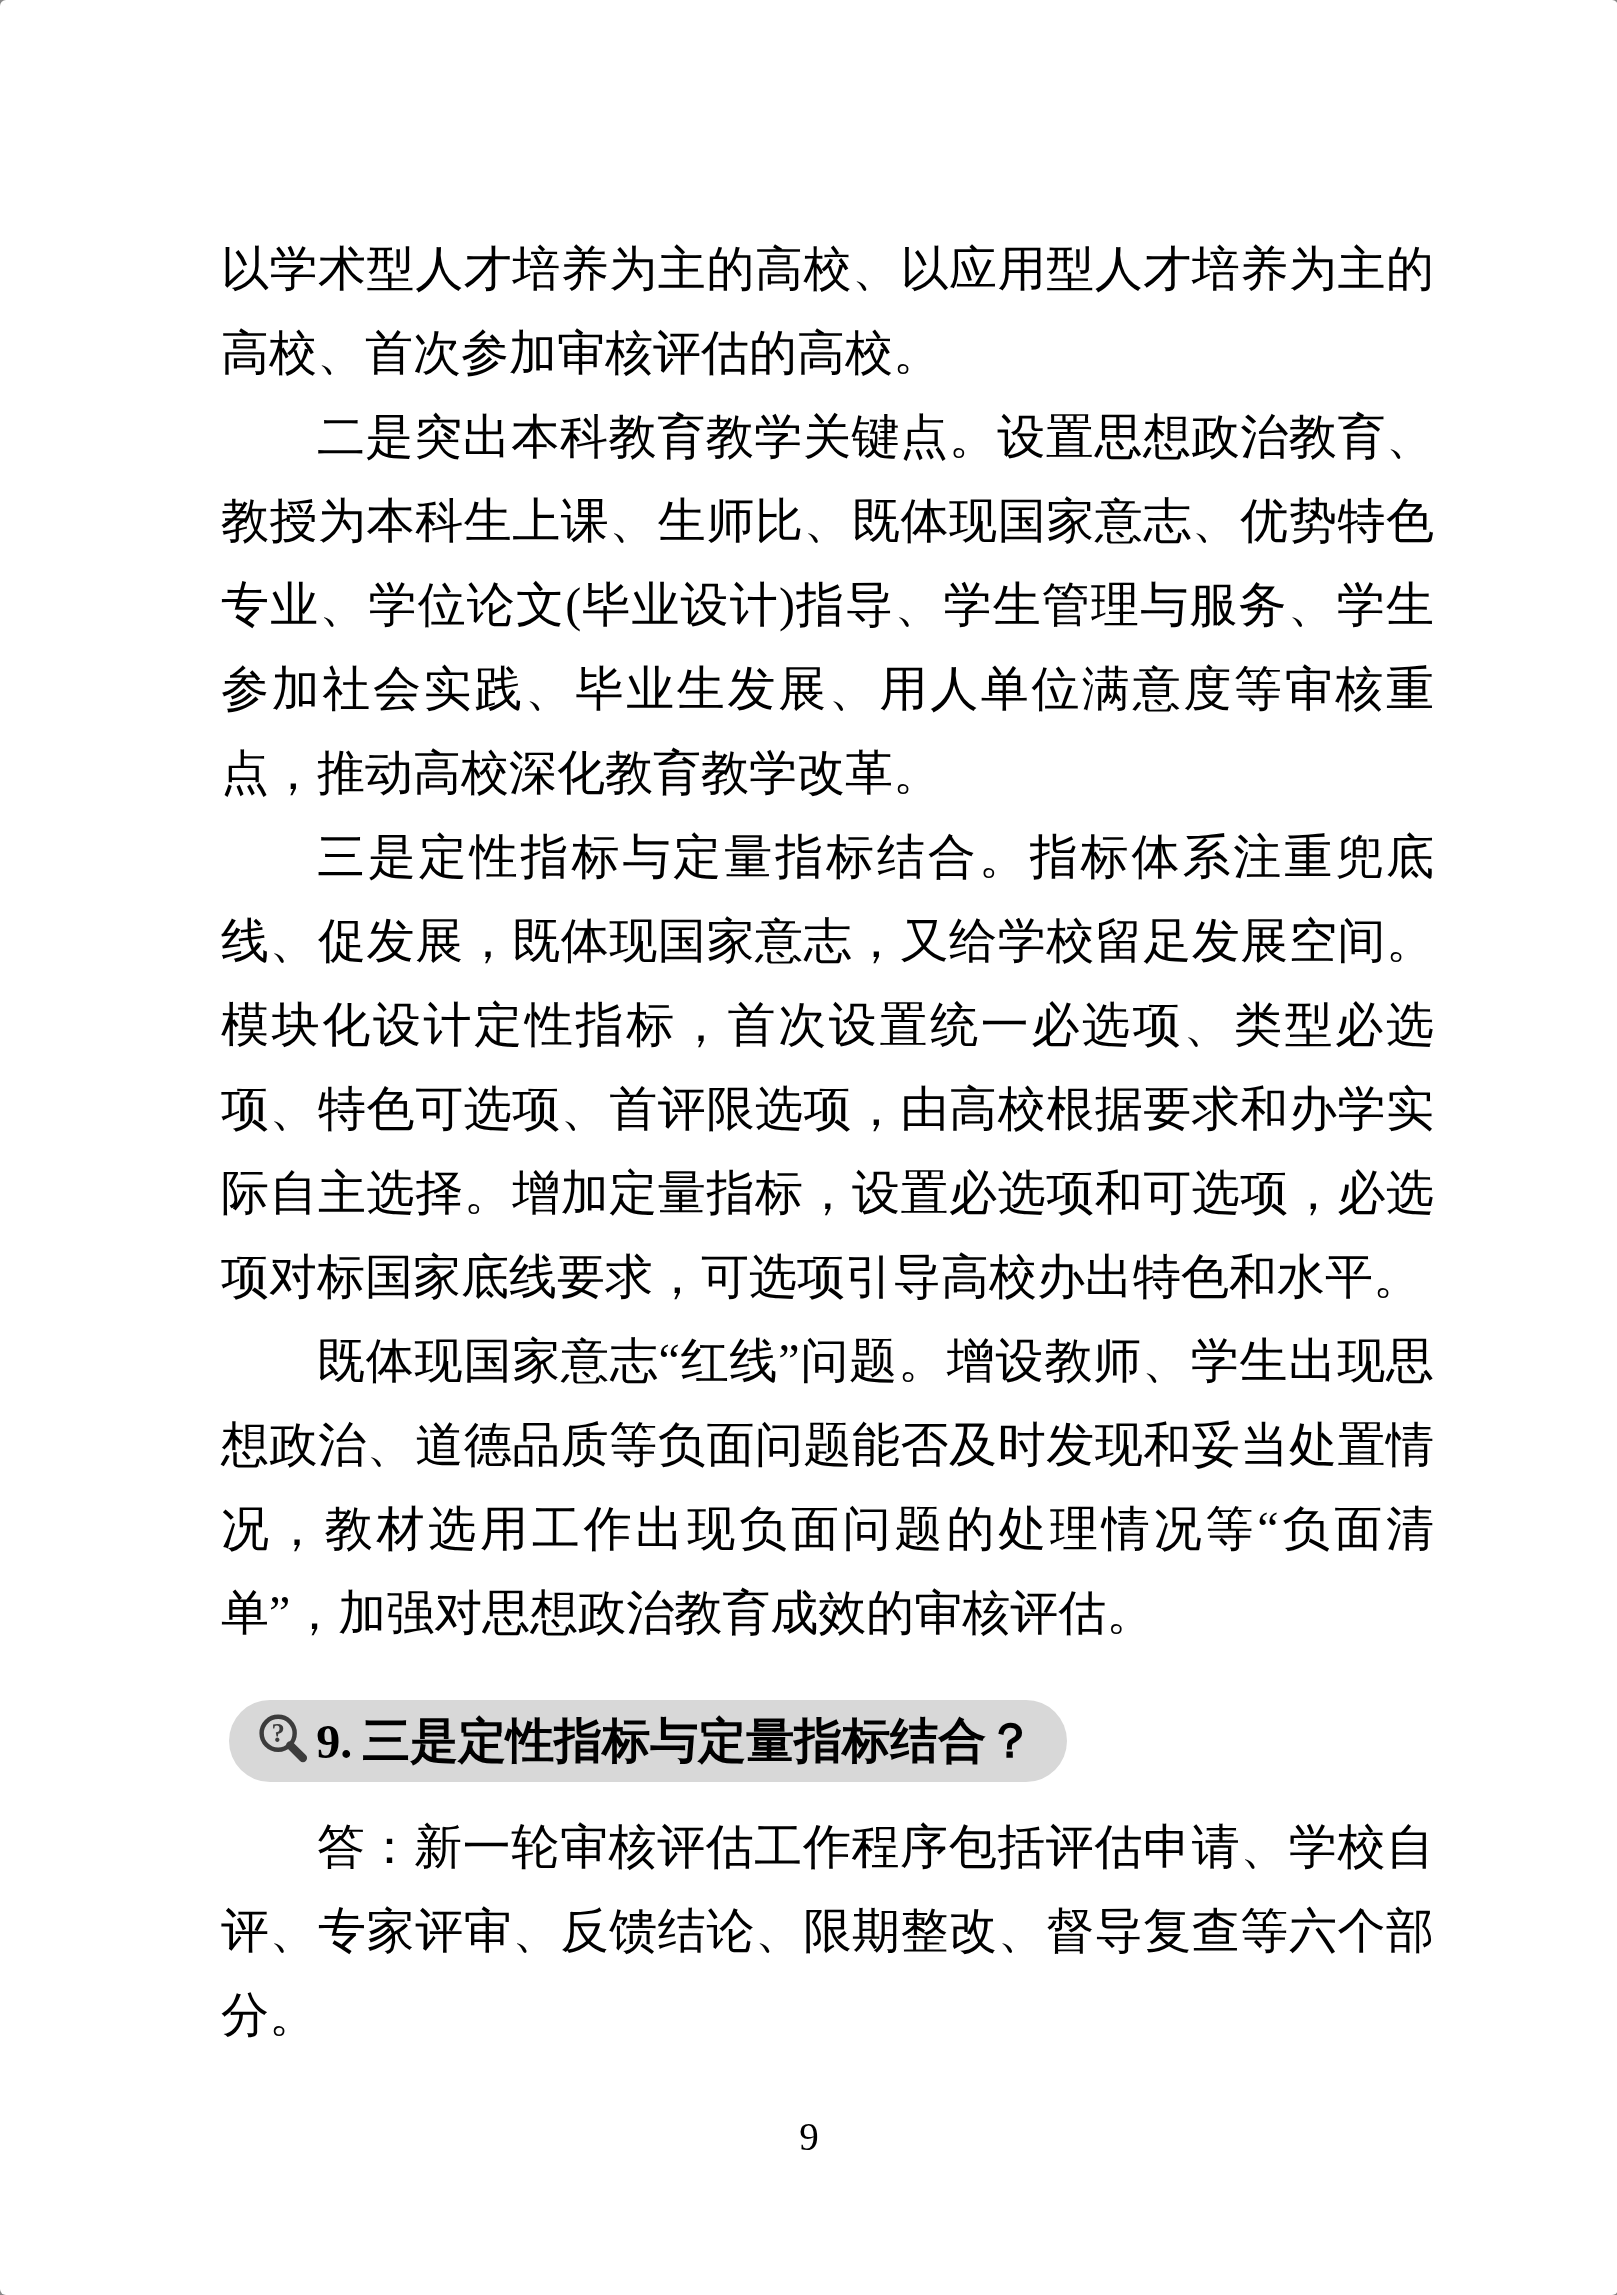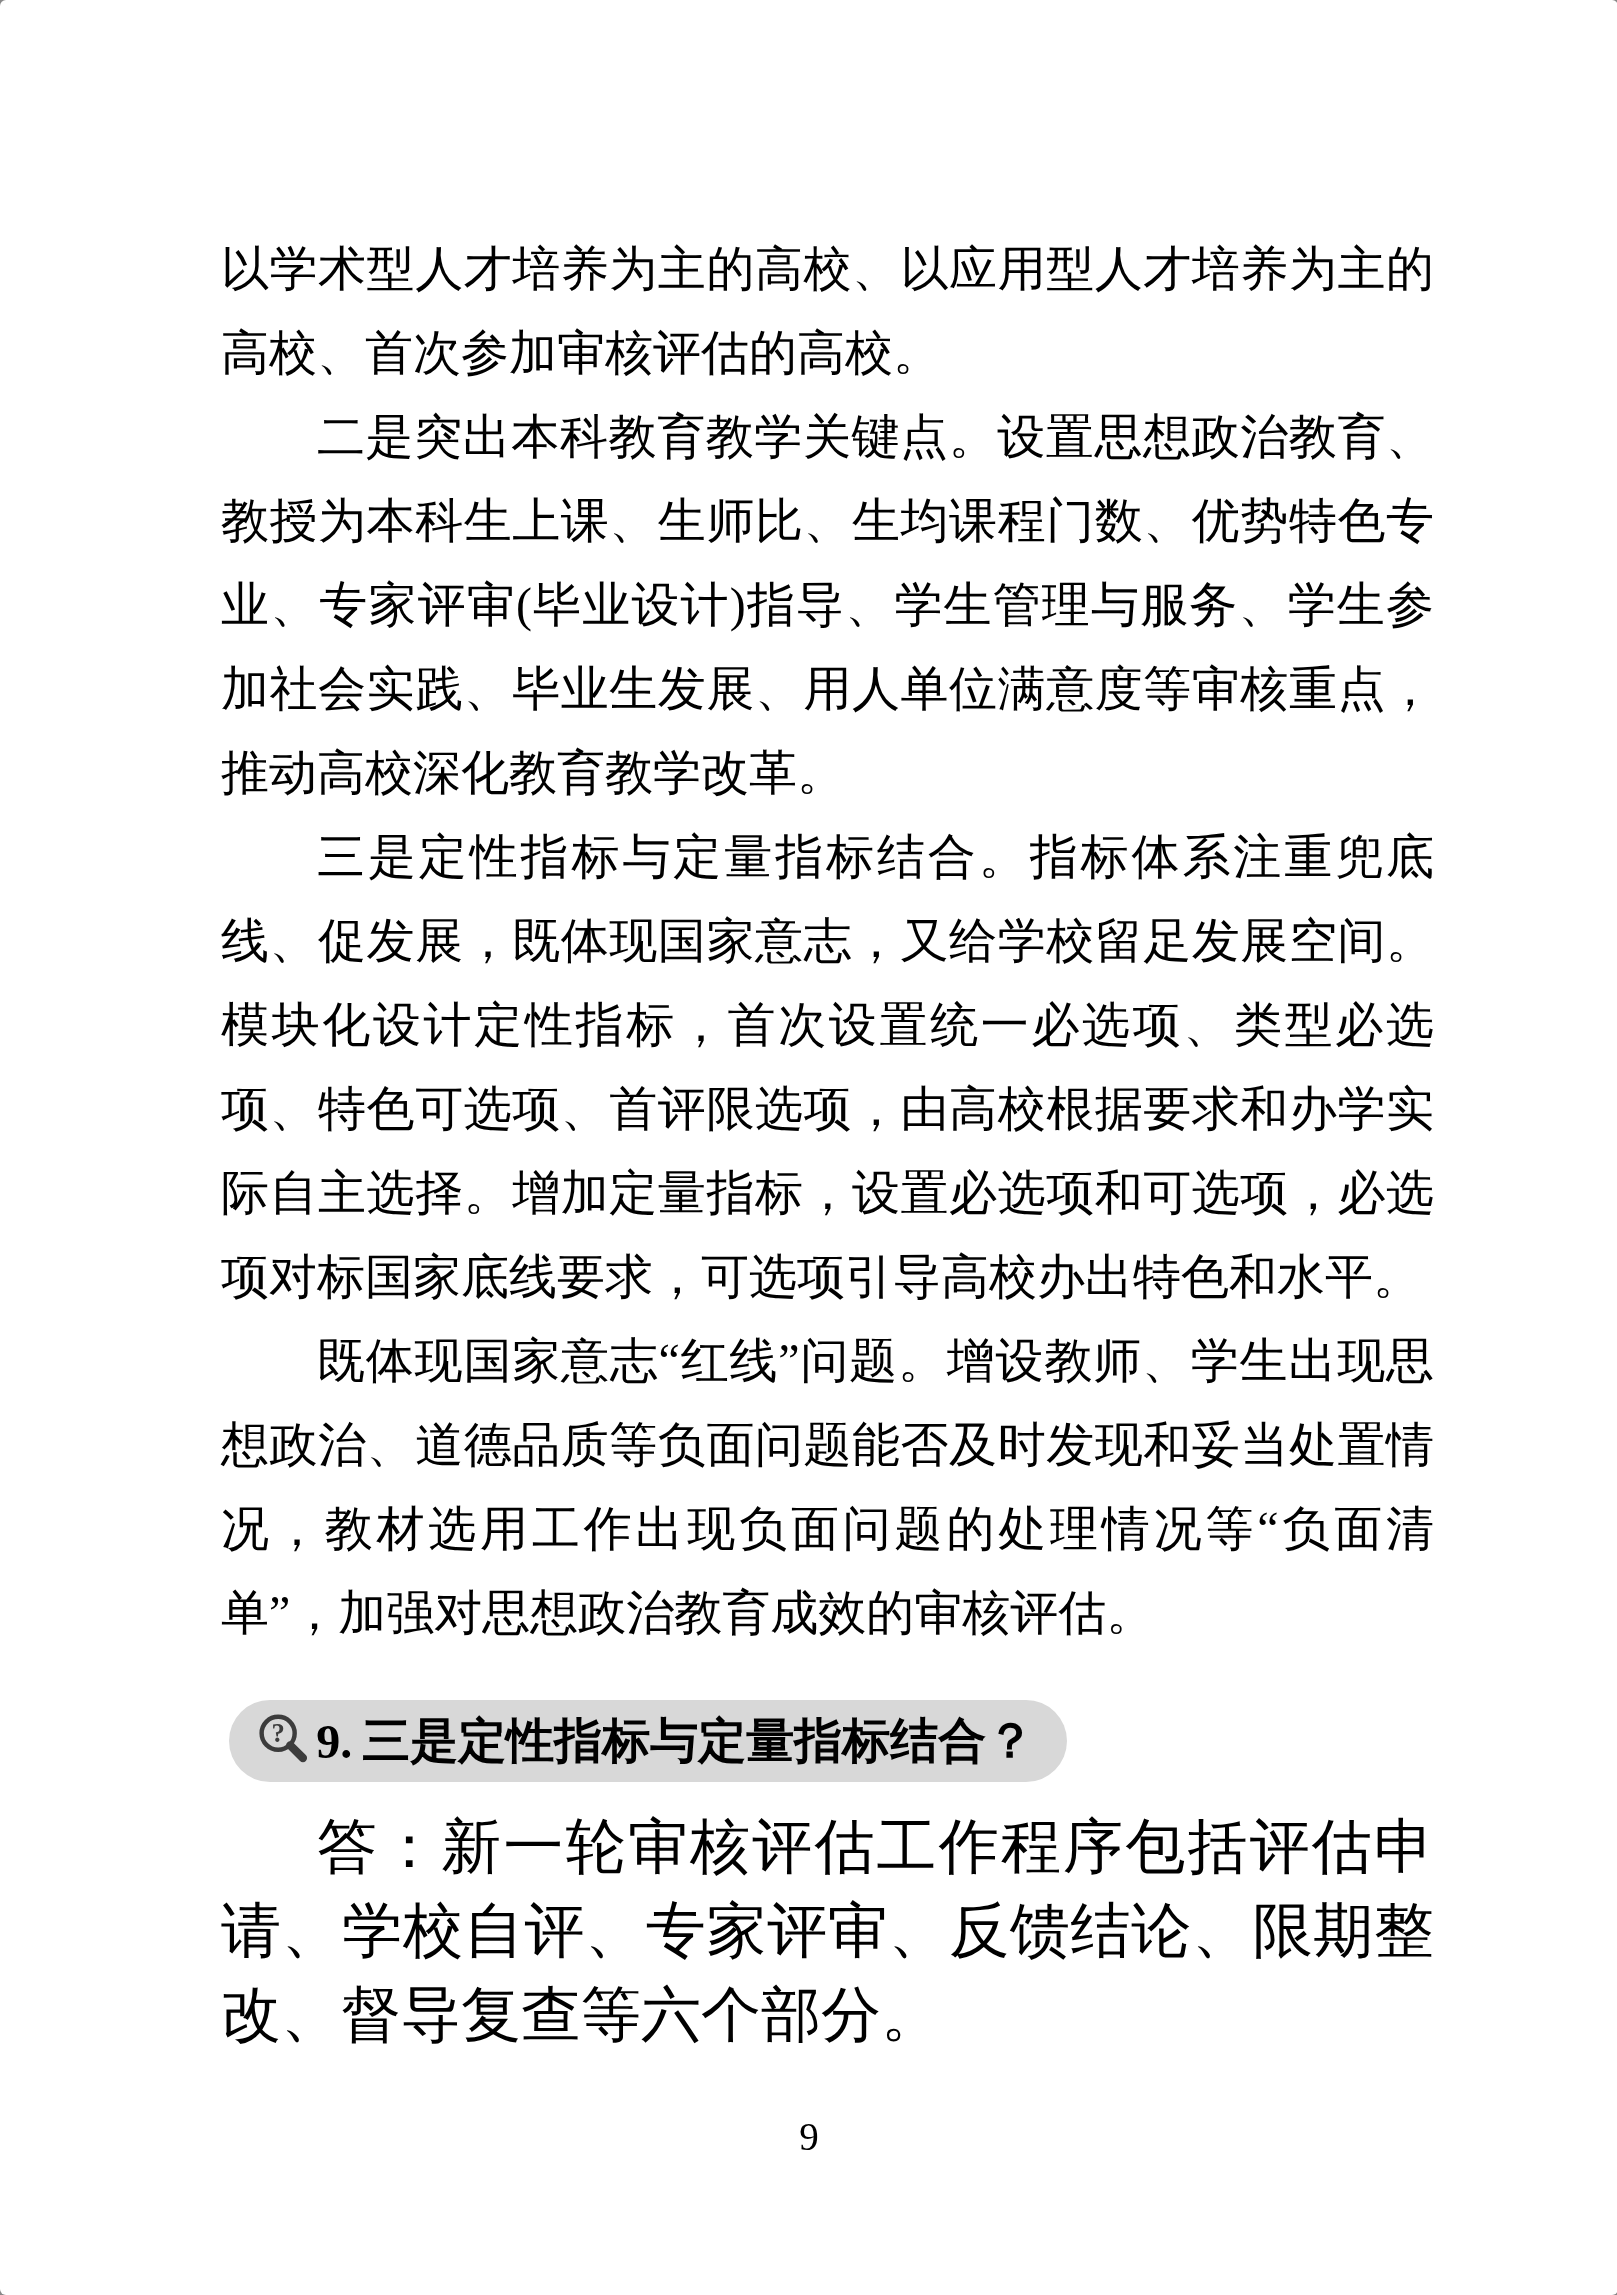--- a/index.html
+++ b/index.html
@@ -42,42 +42,42 @@
     white-space: nowrap;
   }
   .pill .mag { width: 61px; height: 61px; margin-left: 25px; flex: 0 0 auto; }
   .q-num { margin-left: 1.3px; }
   .q-text { margin-left: 10px; }
   .answer {
     position: absolute;
     left: 221px;
     top: 1805px;
     width: 1213px;
-    font-size: 60px;
+    font-size: 48px;
     line-height: 84px;
     text-align: justify;
   }
   .page-num {
     position: absolute;
     left: 0;
     top: 2117px;
     width: 100%;
     text-align: center;
     font-size: 39px;
     line-height: 1;
   }
 </style>
 </head>
 <body>
 
 <div class="page">
 
   <div class="content" id="paragraphs">
       <p><span>以学术型人才培养为主的高校、以应用型人才培养为主的高校、首次参加审核评估的高校。</span></p>
-      <p class="indent"><span class="b">二是突出本科教育教学关键点。</span><span>设置思想政治教育、教授为本科生上课、生师比、生均课程门数、优势特色专业、专家评审(毕业设计)指导、学生管理与服务、学生参加社会实践、毕业生发展、用人单位满意度等审核重点，推动高校深化教育教学改革。</span></p>
+      <p class="indent"><span class="b">二是突出本科教育教学关键点。</span><span>设置思想政治教育、教授为本科生上课、生师比、既体现国家意志、优势特色专业、学位论文(毕业设计)指导、学生管理与服务、学生参加社会实践、毕业生发展、用人单位满意度等审核重点，推动高校深化教育教学改革。</span></p>
       <p class="indent"><span class="b">三是定性指标与定量指标结合。</span><span>指标体系注重兜底线、促发展，既体现国家意志，又给学校留足发展空间。模块化设计定性指标，首次设置统一必选项、类型必选项、特色可选项、首评限选项，由高校根据要求和办学实际自主选择。增加定量指标，设置必选项和可选项，必选项对标国家底线要求，可选项引导高校办出特色和水平。</span></p>
       <p class="indent"><span class="b">既体现国家意志“红线”问题。</span><span>增设教师、学生出现思想政治、道德品质等负面问题能否及时发现和妥当处置情况，教材选用工作出现负面问题的处理情况等“负面清单”，加强对思想政治教育成效的审核评估。</span></p>
     </div>
 
   <div class="pill">
     <svg class="mag" viewBox="0 0 96 96" aria-hidden="true" style="font-size:76px">
       <circle cx="38" cy="35" r="26" fill="none" stroke="#3c3c3c" stroke-width="7" class="icon-stroke"></circle>
       <line x1="57" y1="54" x2="77" y2="74" stroke="#3c3c3c" stroke-width="13" stroke-linecap="round" class="icon-stroke-line"></line>
       <text x="38" y="49" text-anchor="middle" font-size="42" font-weight="bold" fill="#3c3c3c">?</text>
     </svg>

